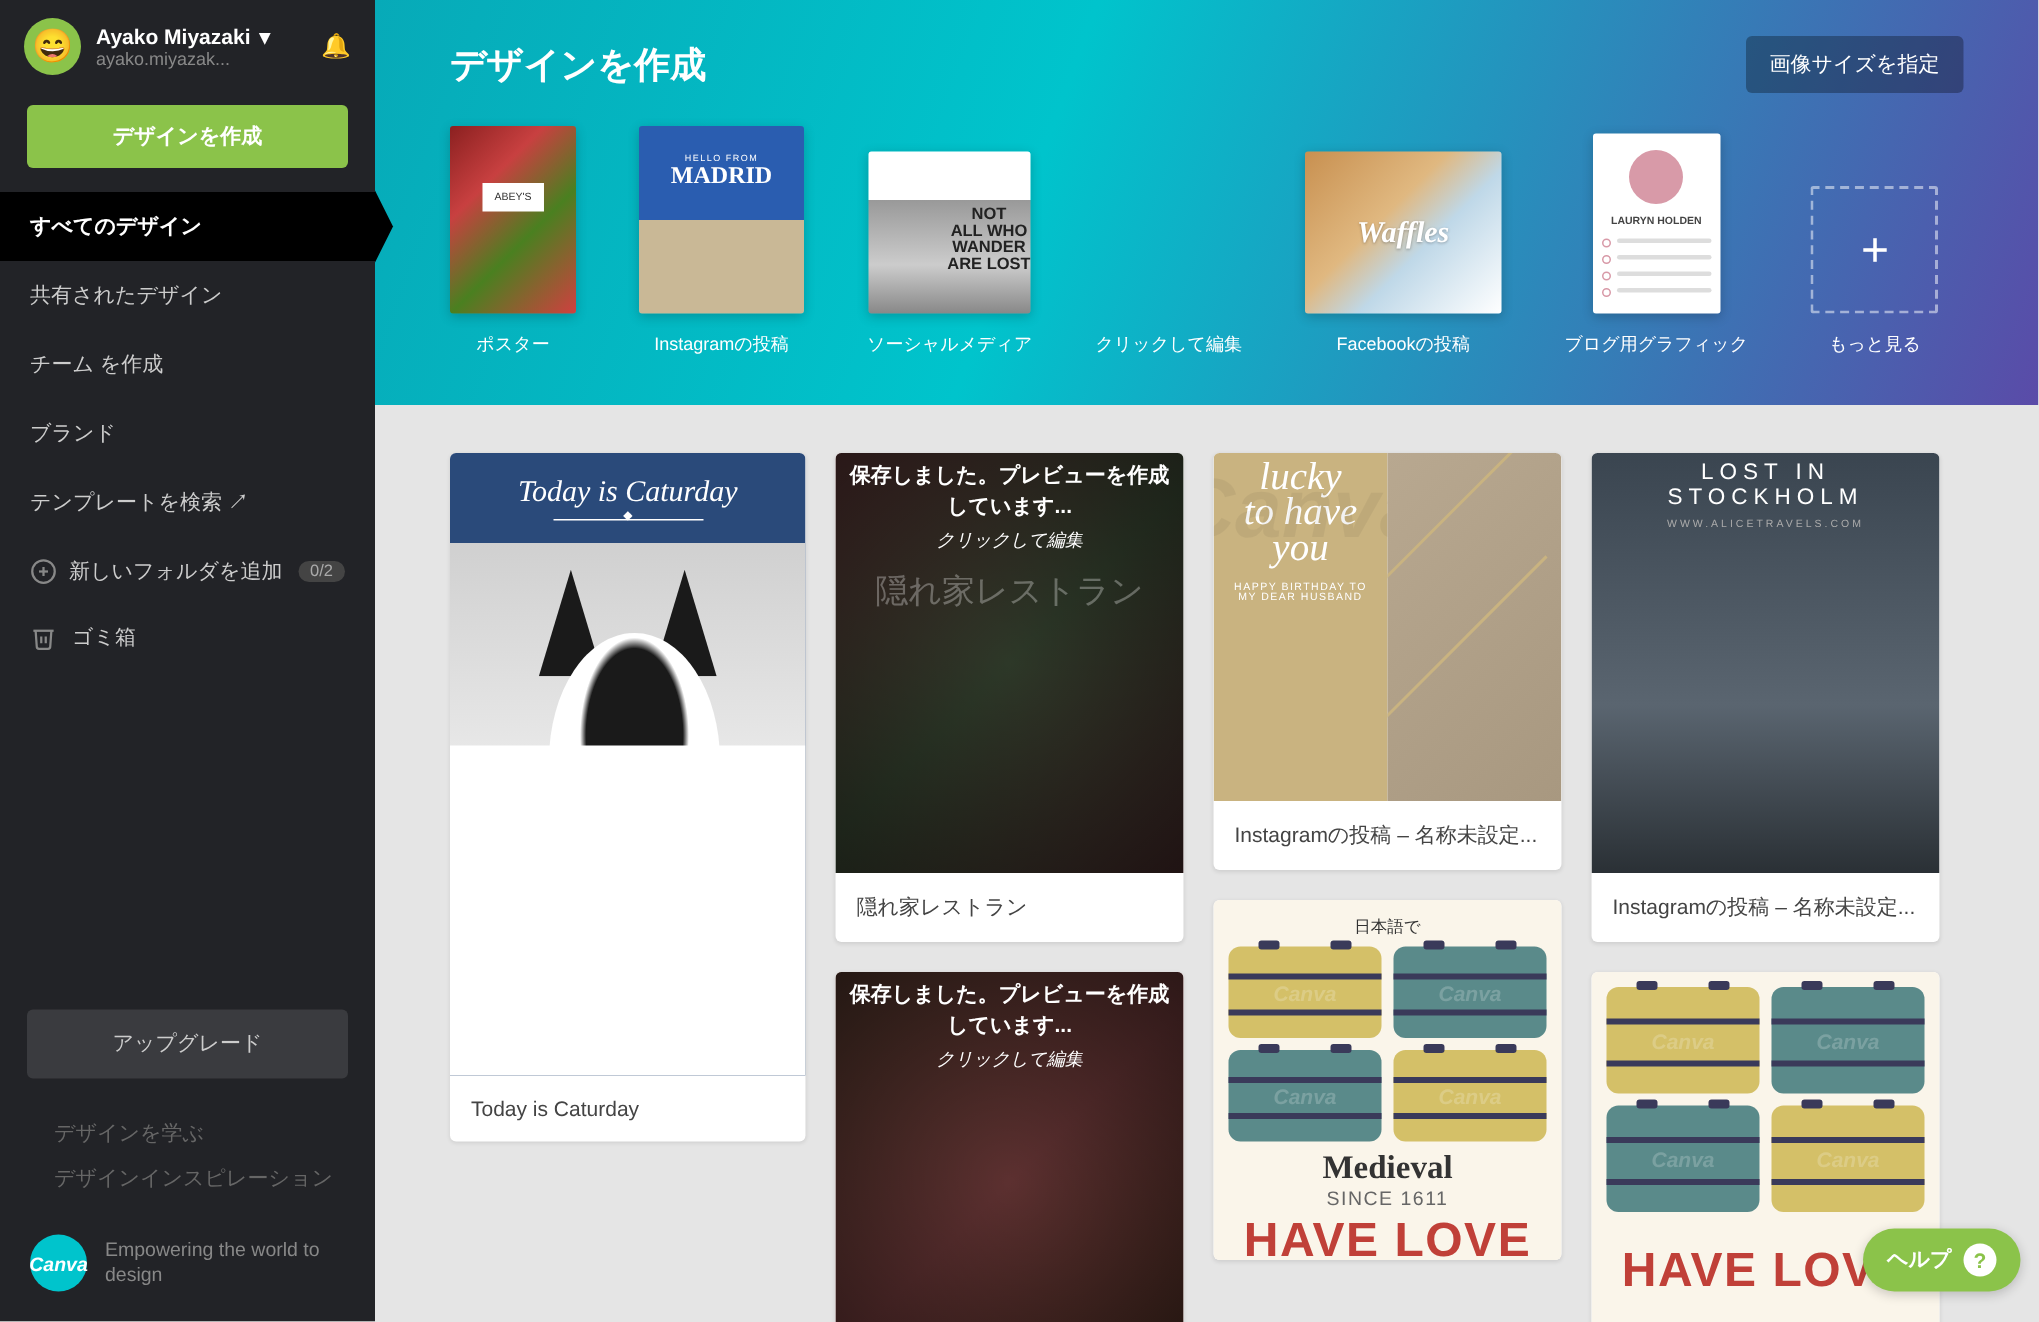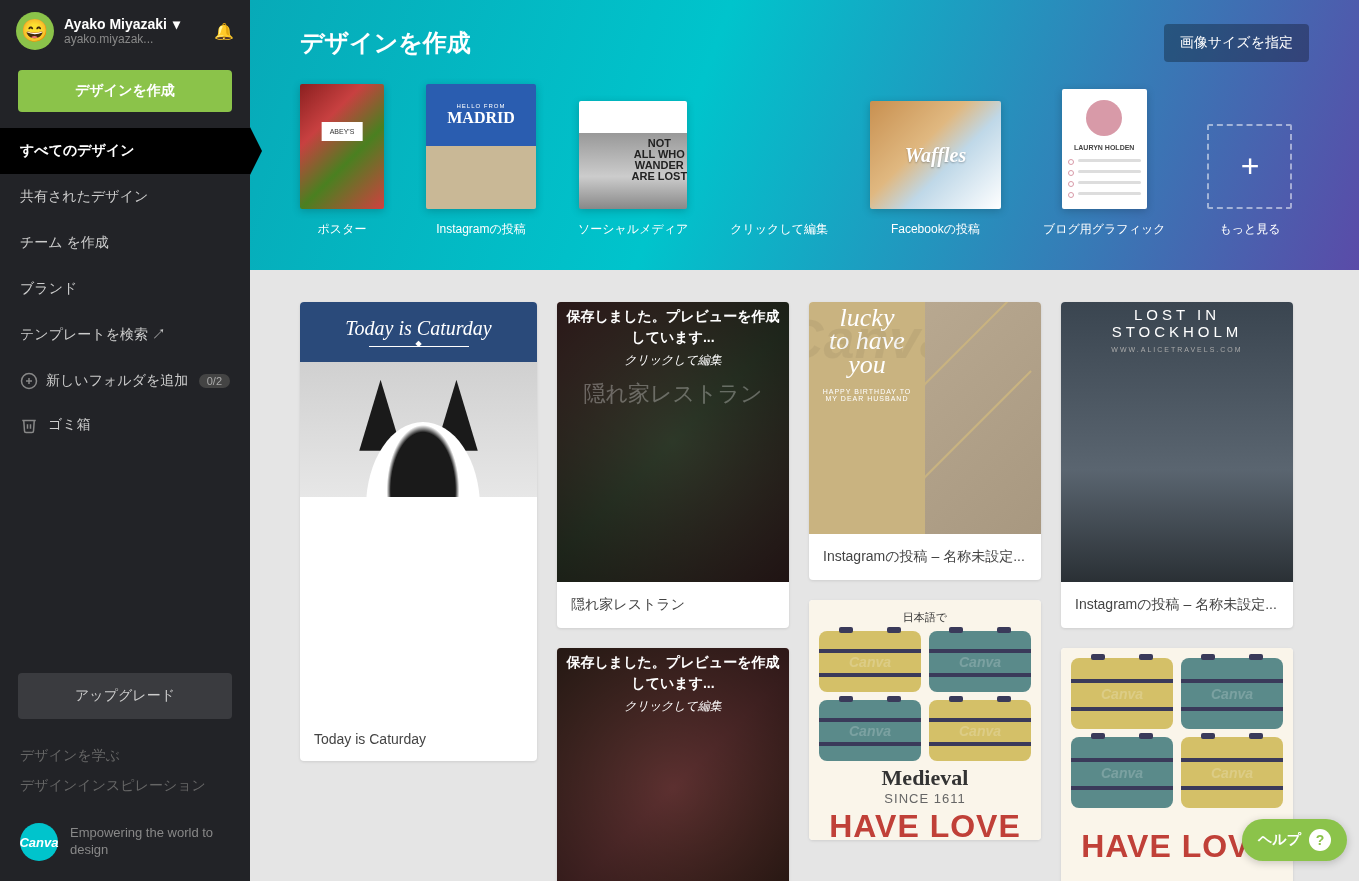--- a/index.html
+++ b/index.html
@@ -17,21 +17,21 @@
     .create-btn { margin: 8px 18px 16px; background: #8BC34A; color: #fff; border: none; border-radius: 4px; padding: 12px; font-size: 14px; font-weight: 600; cursor: pointer; }
     .nav-section { display: flex; flex-direction: column; }
     .nav-item { padding: 14px 20px; font-size: 14px; color: #ccc; cursor: pointer; position: relative; }
     .nav-item.active { background: #000; color: #fff; font-weight: 600; }
     .nav-item.active::after { content: ''; position: absolute; right: -12px; top: 50%; transform: translateY(-50%); border-left: 12px solid #000; border-top: 24px solid transparent; border-bottom: 24px solid transparent; }
     .folder-row { display: flex; align-items: center; padding: 14px 20px; font-size: 14px; color: #ccc; cursor: pointer; gap: 8px; }
     .folder-count { background: #444; border-radius: 10px; padding: 1px 8px; font-size: 11px; color: #aaa; margin-left: auto; }
     .trash-row { display: flex; align-items: center; padding: 12px 20px; font-size: 14px; color: #ccc; cursor: pointer; gap: 10px; }
     .spacer { flex: 1; }
     .upgrade-btn { margin: 12px 18px; background: #3a3b3f; color: #ccc; border: none; border-radius: 4px; padding: 14px; font-size: 14px; cursor: pointer; }
-    .footer-links { padding: 10px 20px; }
+    .footer-links { padding: 10px 20px; margin-left: 16px; }
     .footer-link { color: #666; font-size: 14px; padding: 6px 0; cursor: pointer; }
     .brand { display: flex; align-items: center; gap: 12px; padding: 12px 20px 20px; }
     .brand-logo { width: 38px; height: 38px; border-radius: 50%; background: #00c4cc; display: flex; align-items: center; justify-content: center; font-style: italic; font-weight: 600; font-size: 13px; color: #fff; }
     .brand-text { color: #888; font-size: 13px; line-height: 1.3; }
     
     
     .main { flex: 1; display: flex; flex-direction: column; overflow: hidden; }
     .hero { background: linear-gradient(110deg, #07aab8 0%, #00c4cc 40%, #5a4ba8 100%); padding: 24px 50px 32px; }
     .hero-header { display: flex; justify-content: space-between; align-items: center; margin-bottom: 22px; }
     .hero-title { color: #fff; font-size: 24px; font-weight: 600; }

